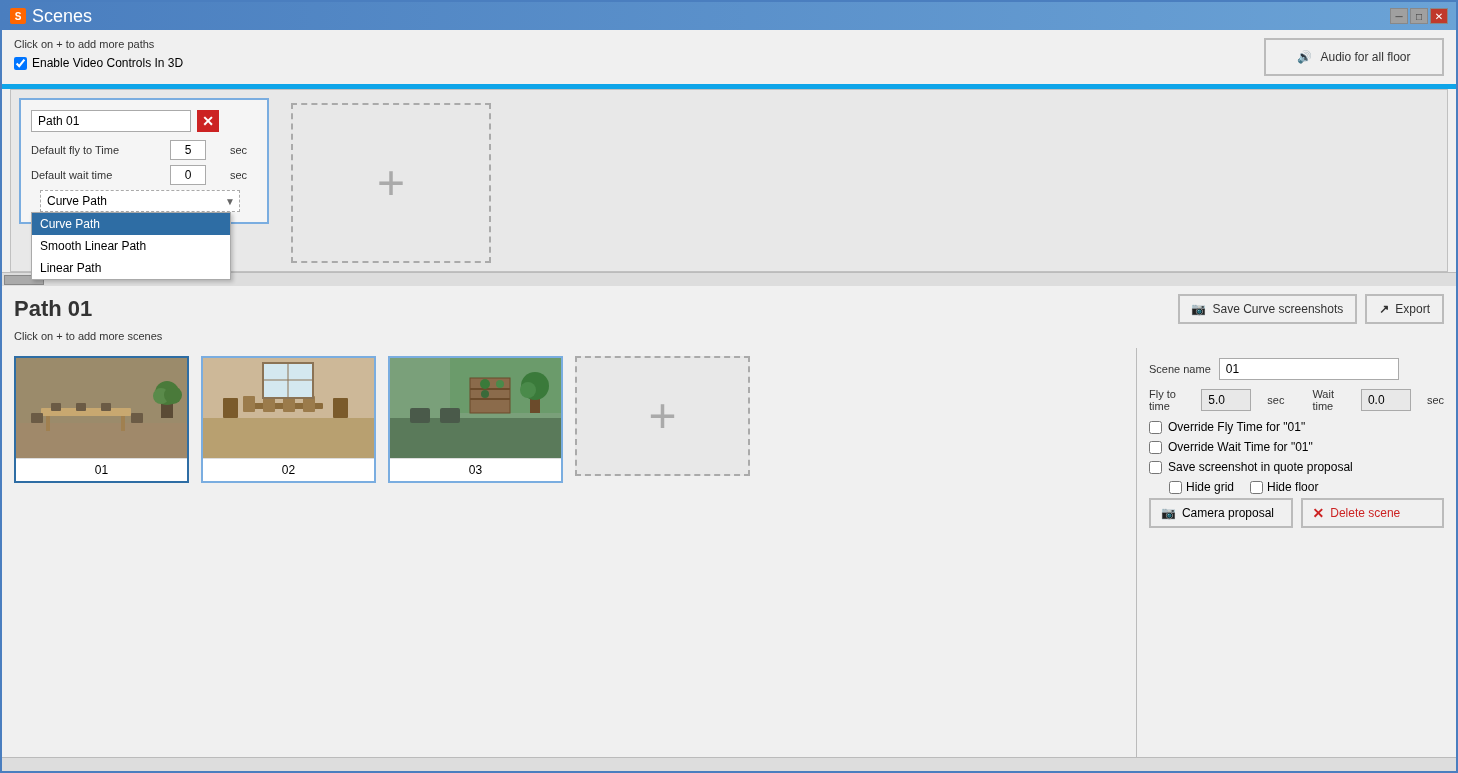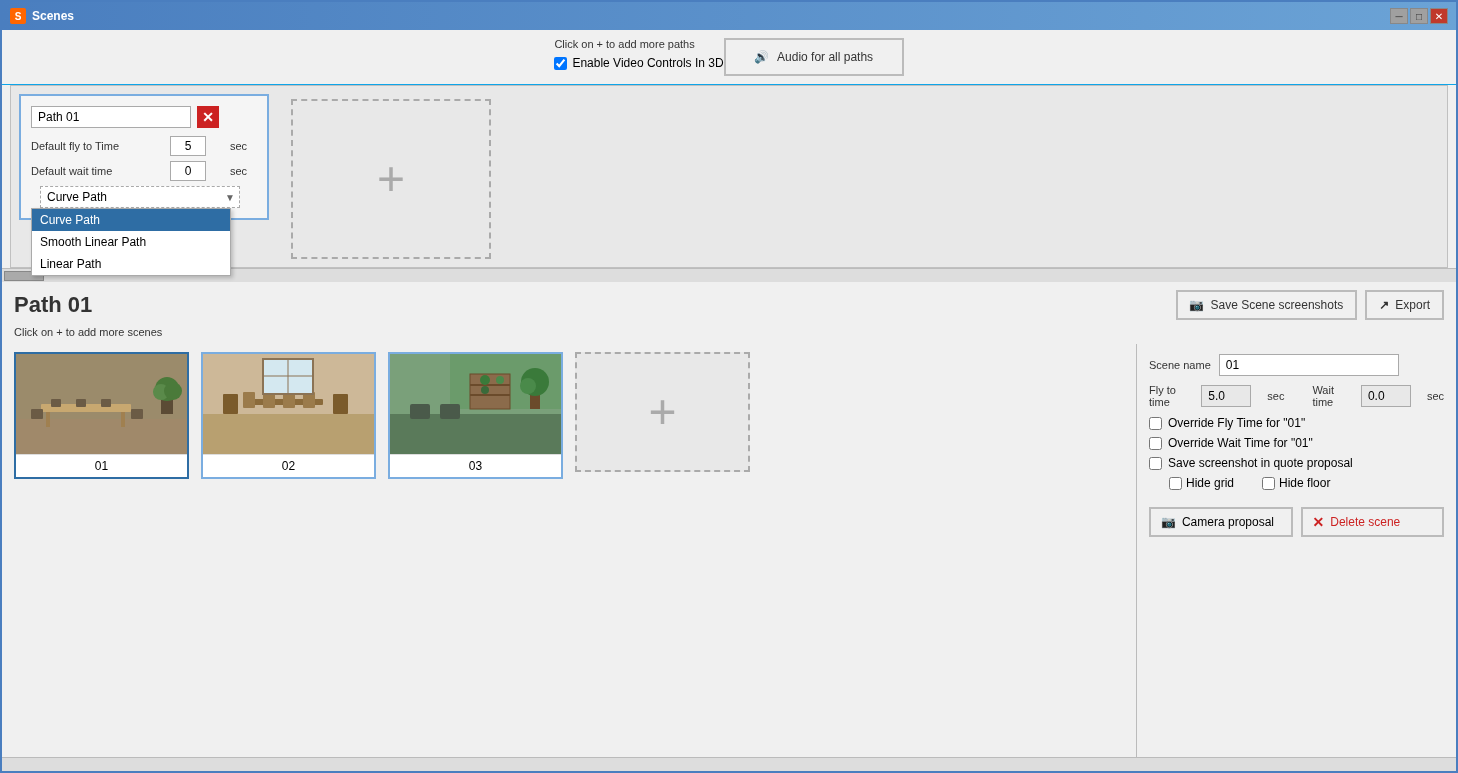--- a/index.html
+++ b/index.html
@@ -45,22 +45,22 @@
       border-radius: 2px;
       display: flex;
       align-items: center;
       justify-content: center;
       font-size: 10px;
       color: white;
       font-weight: bold;
     }
 
     .title-text {
-      font-size: 12px;
-      font-weight: bold;
+      font-size: 18px;
+      font-weight: normal;
     }
 
     .title-buttons {
       display: flex;
       gap: 2px;
     }
 
     .title-btn {
       width: 18px;
       height: 16px;
@@ -76,24 +76,24 @@
 
     .title-btn.close {
       background: #c0392b;
       color: white;
     }
 
     
     .top-section {
       background: #f0f0f0;
       padding: 8px 12px;
-      border-bottom: 1px solid #0ea5e9;
+      border-bottom: 5px solid #0ea5e9;
       display: flex;
       align-items: flex-start;
-      justify-content: center;
+      justify-content: space-between;
       flex-shrink: 0;
     }
 
     .top-left {
       display: flex;
       flex-direction: column;
       gap: 6px;
     }
 
     .hint-text {
@@ -461,23 +461,23 @@
     }
 
     .check-row input[type=checkbox] {
       width: 13px;
       height: 13px;
     }
 
     .hide-row {
       display: flex;
       align-items: center;
-      gap: 28px;
+      gap: 16px;
       margin-left: 20px;
-      margin-bottom: 17px;
+      margin-bottom: 4px;
     }
 
     .bottom-btns {
       display: flex;
       gap: 8px;
       margin-top: 4px;
     }
 
     .btn-camera {
       background: #f0f0f0;
@@ -536,21 +536,21 @@
   <div class="top-section">
     <div class="top-left">
       <div class="hint-text">Click on + to add more paths</div>
       <div class="checkbox-row">
         <input type="checkbox" checked="" style="">
         <span>Enable Video Controls In 3D</span>
       </div>
     </div>
     <button class="audio-btn">
       <span>🔊</span>
-      <span>Audio for all paths</span>
+      <span>Audio for all floor</span>
     </button>
   </div>
 
   <div style="padding: 8px; background: #e8e8e8; margin: 0 8px; border: 1px solid #c0c0c0; position: relative;">
     <div style="display: flex; align-items: flex-start; gap: 12px;">
 
       <div class="path-card">
         <div class="path-header">
           <input class="path-name-input" type="text" value="Path 01" style="">
           <button class="delete-btn">
@@ -595,21 +595,21 @@
     <div class="scroll-thumb"></div>
   </div>
 
   <div class="bottom-section">
 
     <div class="bottom-header">
       <h2 class="path-title">Path 01</h2>
       <div class="header-actions">
         <button class="btn-save-screenshots">
           <span>📷</span>
-          <span>Save Scene screenshots</span>
+          <span>Save Curve screenshots</span>
         </button>
         <button class="btn-export">
           <span style="font-weight:bold;">↗</span>
           <span>Export</span>
         </button>
       </div>
     </div>
 
     <div class="add-scene-hint">Click on + to add more scenes</div>
 

